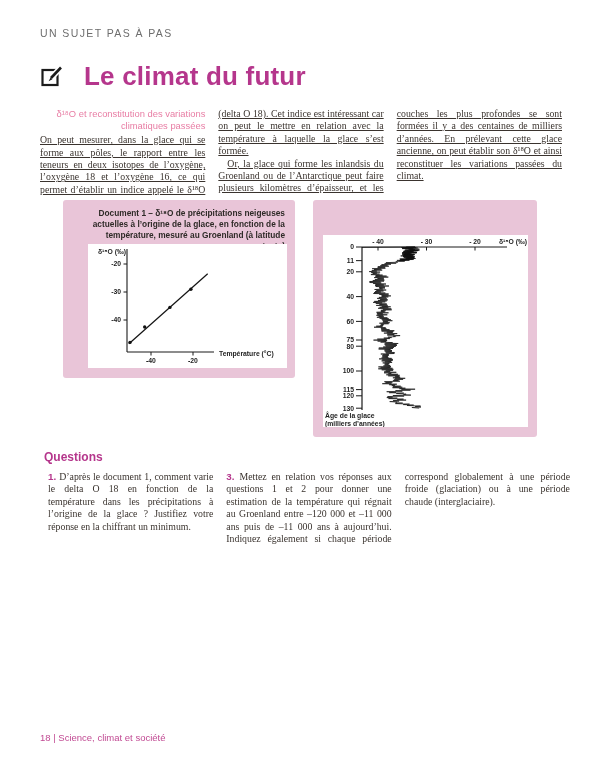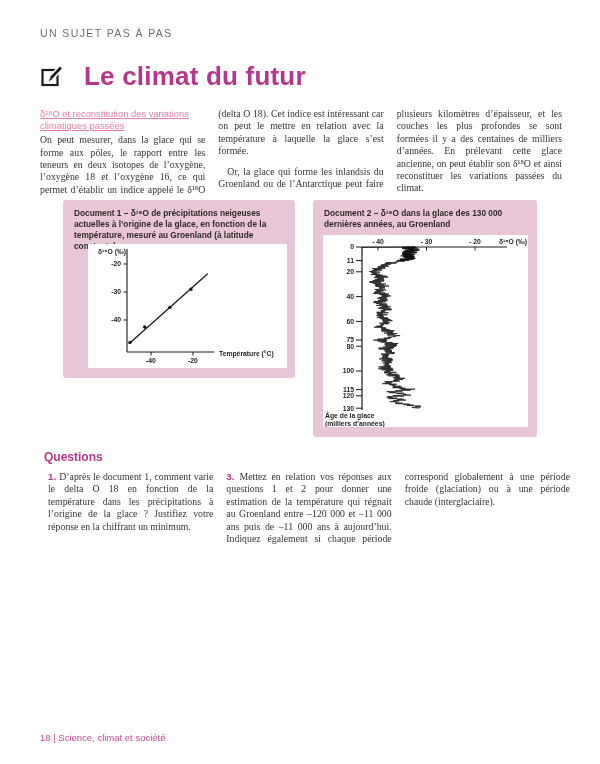--- a/index.html
+++ b/index.html
@@ -1,36 +1,36 @@
 <!DOCTYPE html>
 <html><head>
 <meta charset="utf-8">
 <style>
   html,body{margin:0;padding:0;}
   body{
     width:600px;height:764px;background:#ffffff;position:relative;overflow:hidden;
     font-family:"Liberation Sans",sans-serif;color:#3a332e;
   }
-  .abs{position:absolute;}
+  .abs{position:absolute;text-align:right;}
   
   .kicker{left:40px;top:27px;font-size:10.5px;letter-spacing:1.4px;color:#6d6d6d;}
   .title-row{left:40px;top:61px;display:flex;align-items:center;gap:20px;}
   .page-title{font-size:26px;font-weight:bold;color:#b5368c;letter-spacing:.2px;}
   
   .intro{
     left:40px;top:108px;width:522px;height:90px;
     column-count:3;column-gap:13px;column-fill:auto;
   }
   .serif{font-family:"Liberation Serif",serif;font-size:9.8px;line-height:12.4px;text-align:justify;color:#3a332e;}
   .intro h3{
     margin:0 0 3px 0;font-family:"Liberation Sans",sans-serif;font-weight:normal;
-    font-size:9.4px;line-height:11.6px;color:#e87da4;text-align:left;text-decoration:underline;
+    font-size:9.4px;line-height:11.6px;color:#e87da4;text-align:right;
   }
-  .intro p{margin:0;}
-  .intro p.indent{text-indent:9px;margin-top:8px;}
+  .intro p{margin:0;text-decoration:underline;}
+  .intro p.indent{text-indent:9px;}
   
   .docbox{background:#e9c5d8;border-radius:3px;}
   #doc1-box{left:63px;top:200px;width:232px;height:178px;}
   #doc2-box{left:313px;top:200px;width:224px;height:237px;}
   .dtitle{font-size:8.3px;line-height:11px;font-weight:bold;color:#2e2a27;padding:8px 10px 0 11px;}
   .chartpanel{position:absolute;background:#ffffff;}
   #doc1-panel{left:25px;top:44px;width:199px;height:124px;}
   #doc2-panel{left:10px;top:35px;width:205px;height:192px;}
   svg{display:block;}
   
@@ -88,21 +88,20 @@
         <line x1="40.95" y1="99.8" x2="119.7" y2="29.799999999999997" stroke="#141414" stroke-width="1.2"></line>
         <circle cx="42" cy="98.39999999999999" r="1.7" fill="#111"></circle>
         <circle cx="56.7" cy="83" r="1.7" fill="#111"></circle>
         <circle cx="81.9" cy="63.4" r="1.7" fill="#111"></circle>
         <circle cx="102.9" cy="45.2" r="1.7" fill="#111"></circle>
       </svg>
   </div>
 </div>
 
 <div class="abs docbox" id="doc2-box">
-  <div class="dtitle">Document 2 – δ¹⁸O dans la glace des 130 000 dernières années, au Groenland</div>
   <div class="chartpanel" id="doc2-panel">
     <svg id="chart2" width="205" height="192" viewBox="0 0 205 192">
         <line x1="39" y1="12" x2="184" y2="12" stroke="#1a1a1a" stroke-width="1"></line>
         <line x1="39" y1="12" x2="39" y2="175" stroke="#1a1a1a" stroke-width="1.2"></line>
         <line x1="55" y1="12" x2="55" y2="15.5" stroke="#1a1a1a" stroke-width="1"></line>
         <text x="55" y="9" text-anchor="middle" font-family="Liberation Sans, sans-serif" font-size="6.8" font-weight="bold" fill="#1d1d1d">- 40</text>
         <line x1="103.5" y1="12" x2="103.5" y2="15.5" stroke="#1a1a1a" stroke-width="1"></line>
         <text x="103.5" y="9" text-anchor="middle" font-family="Liberation Sans, sans-serif" font-size="6.8" font-weight="bold" fill="#1d1d1d">- 30</text>
         <line x1="152" y1="12" x2="152" y2="15.5" stroke="#1a1a1a" stroke-width="1"></line>
         <text x="152" y="9" text-anchor="middle" font-family="Liberation Sans, sans-serif" font-size="6.8" font-weight="bold" fill="#1d1d1d">- 20</text>

